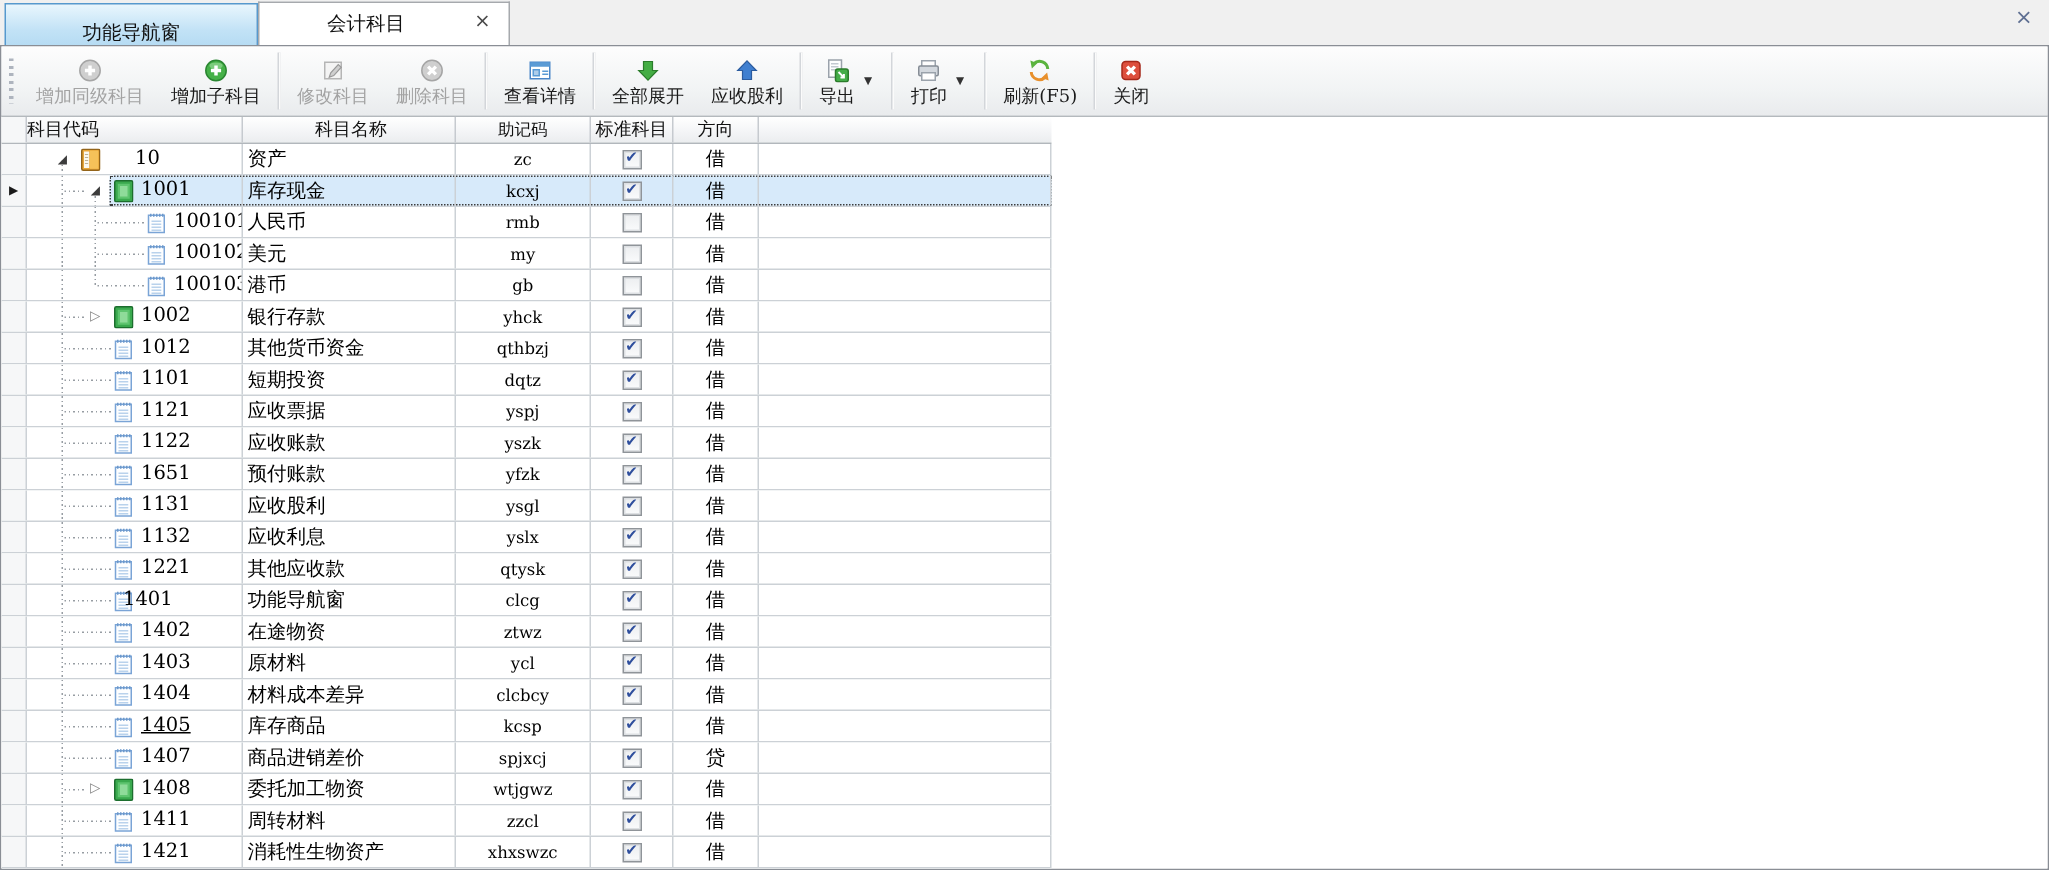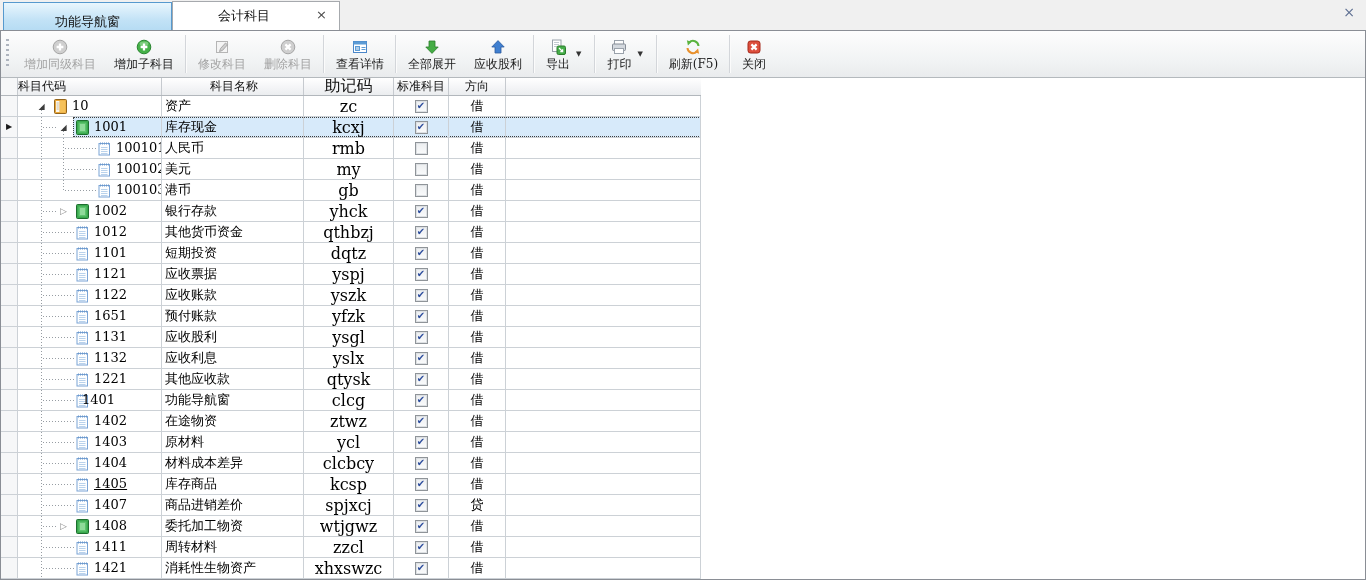--- a/index.html
+++ b/index.html
@@ -52,21 +52,21 @@
        font-size:12px;color:#111;white-space:nowrap;overflow:hidden;}
   .grow{display:flex;height:21px;box-sizing:border-box;border-bottom:1px solid #ccd1d6;
        position:relative;background:#fff;}
   .grow.selected::before{content:"";position:absolute;left:72px;top:0;right:0;bottom:0;
        background:#d7eafa;border:1px dotted #3d3d3d;box-sizing:border-box;z-index:0;}
   .cell{box-sizing:border-box;border-right:1px solid #ccd1d6;position:relative;z-index:1;
        display:flex;align-items:center;overflow:hidden;font-size:13px;color:#000;}
   .w-gutter{width:17px;background:#f6f7f8;justify-content:center;}
   .w-code{width:144px;display:block;}
   .w-name{width:142px;padding-left:3px;}
-  .w-mnem{width:90px;justify-content:center;font-size:16px;}
+  .w-mnem{width:90px;justify-content:center;font-size:11px;}
   .w-std{width:55px;justify-content:center;}
   .w-dir{width:57px;justify-content:center;}
   .w-remark{width:195px;}
   .rowind{font-size:8px;color:#1a1a1a;line-height:8px;
        font-family:"DejaVu Sans","Liberation Sans",sans-serif;}
 
   
   .exp{position:absolute;top:50%;transform:translateY(-50%);width:11px;text-align:center;
        font-family:"DejaVu Sans","Liberation Sans",sans-serif;}
   .exp.open{font-size:8px;color:#3c3c3c;}
@@ -235,21 +235,21 @@
             <div class="cell w-gutter"></div>
             <div class="cell w-code">
               <div class="gv" style="left: 23px; top: 11px; height: 10px;"></div>
               <span class="exp open" style="left: 18px;">◢</span>
               <span class="ticon-tree" style="left: 36px;"><svg width="13" height="15" viewBox="0 0 13 15">
                   <rect x="0.5" y="0.5" width="12" height="14" rx="1" fill="#e9a73b" stroke="#93641a"></rect>
                   <rect x="6" y="1.5" width="5.5" height="12" fill="#f6c159"></rect>
                   <rect x="2" y="2" width="3.5" height="11" fill="#fbf8ee"></rect>
                   <path d="M2.6 4h2.2M2.6 6h2.2M2.6 8h2.2M2.6 10h2.2" stroke="#bcb094" stroke-width="0.8"></path>
                 </svg></span>
-              <span class="ttext" style="left: 54px;">10</span>
+              <span class="ttext" style="left: 72px;">10</span>
             </div>
             <div class="cell w-name">资产</div>
             <div class="cell w-mnem">zc</div>
             <div class="cell w-std">
               <div class="cb">
                 <span class="ck">✔</span>
               </div>
             </div>
             <div class="cell w-dir">借</div>
             <div class="cell w-remark"></div>

